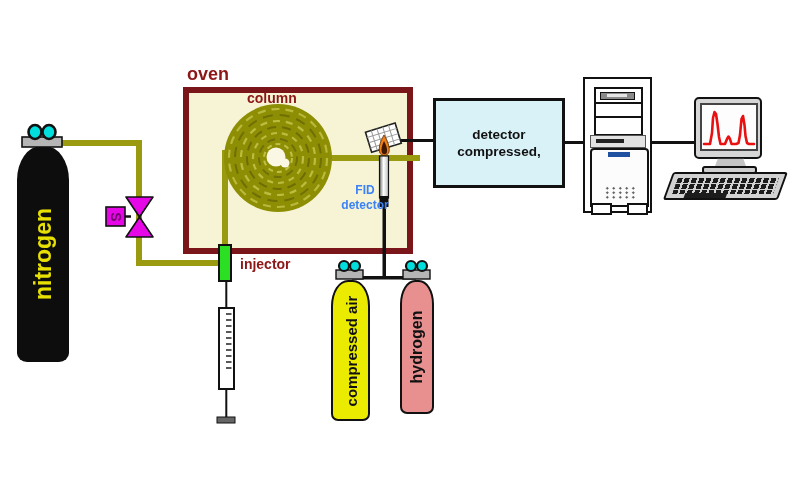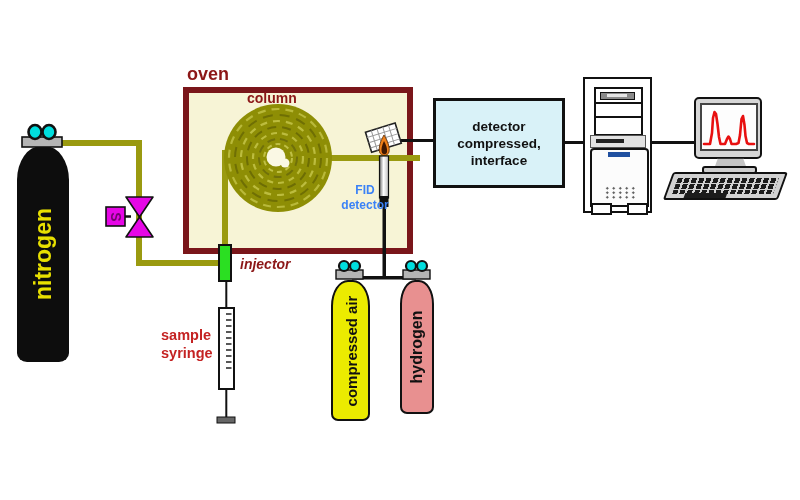--- a/index.html
+++ b/index.html
@@ -8,21 +8,21 @@
   .abs{position:absolute;}
   .lbl{position:absolute;font-weight:bold;white-space:nowrap;}
   .lbl-dark{color:#8c1717;}
   .lbl-red{color:#3b82f6;}
 
   
   .oven{left:183px;top:87px;width:230px;height:167px;background:#f7f4d6;
         border:6px solid #7a161a;box-sizing:border-box;z-index:1;}
   .oven-label{left:187px;top:64px;font-size:18px;}
   .column-label{left:247px;top:90px;font-size:14px;z-index:7;text-align:center;}
-  .injector-label{left:240px;top:256px;font-size:14px;z-index:7;font-style:italic;}
+  .injector-label{left:240px;top:256px;font-size:14px;z-index:7;}
   .fid-label{left:327px;top:183px;width:76px;text-align:center;font-size:12px;line-height:15px;z-index:7;}
   .syringe-label{left:161px;top:326px;font-size:14.5px;line-height:18px;z-index:7;}
 
   
   .injector{left:218px;top:244px;width:14px;height:38px;background:#2bdf22;
             border:2px solid #111;box-sizing:border-box;z-index:6;}
 
   
   .cyl{box-sizing:border-box;z-index:2;}
   .cyl-nitrogen{left:17px;top:146px;width:52px;height:216px;background:#0d0d0d;
@@ -93,21 +93,20 @@
   </div>
   <div class="abs cyl cyl-hydrogen">
     <span class="vlabel vlabel-h">hydrogen</span>
   </div>
 
   <div class="abs injector"></div>
 
   <div class="abs ebox">
     <div>detector</div>
     <div>compressed,</div>
-    <div>interface</div>
   </div>
 
   <div class="abs tower">
     <div class="cd">
       <div class="cd-slot">
           <div class="cd-hl"></div>
         </div>
     </div>
     <div class="bay1"></div>
     <div class="bay2"></div>
@@ -245,18 +244,14 @@
     </g>
   </svg>
 
   <div class="lbl lbl-dark oven-label">oven</div>
   <div class="lbl lbl-dark column-label">column</div>
   <div class="lbl lbl-dark injector-label">injector</div>
   <div class="lbl lbl-red fid-label">
     <div>FID</div>
     <div>detector</div>
   </div>
-  <div class="lbl syringe-label" style="color:#c42222;">
-    <div>sample</div>
-    <div>syringe</div>
-  </div>
 
 </div>
 
 </body></html>

